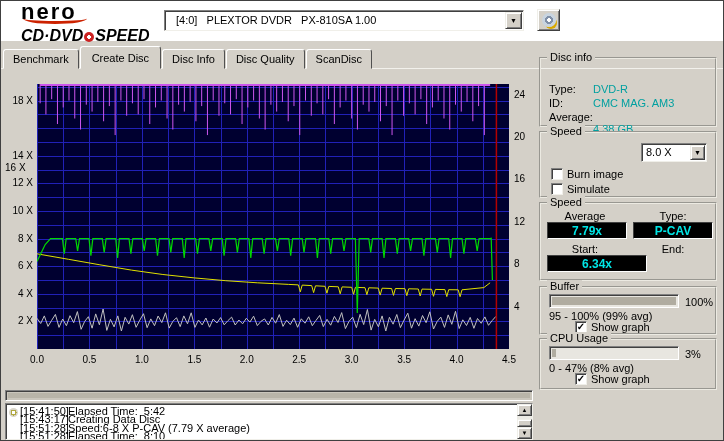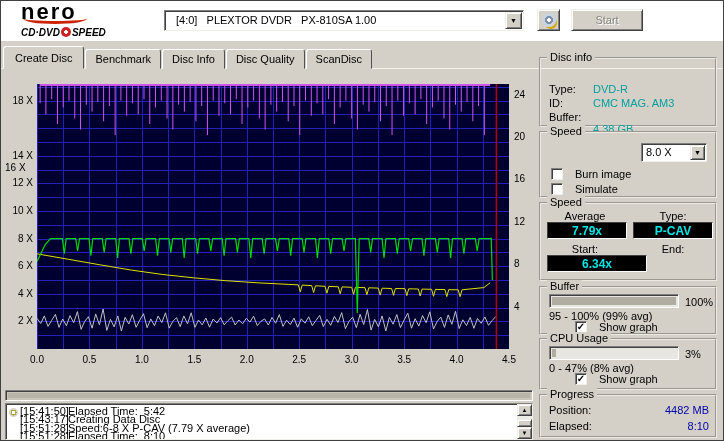--- a/index.html
+++ b/index.html
@@ -9,21 +9,21 @@
   .raised{background:#d4d0c8;border:1px solid;border-color:#f0efe9 #404040 #404040 #f0efe9;box-shadow:inset 1px 1px 0 #fff, inset -1px -1px 0 #808080;}
   .sunken{background:#fff;border:1px solid;border-color:#808080 #f0efe9 #f0efe9 #808080;box-shadow:inset 1px 1px 0 #404040;}
   .btn{position:absolute;display:flex;align-items:center;justify-content:center;cursor:pointer;font-size:11px;}
   .disabled{color:#86867e;text-shadow:1px 1px 0 #fff;}
   .default-btn{box-shadow:0 0 0 1px #000, inset 1px 1px 0 #fff, inset -1px -1px 0 #808080;}
 
   #topbar{position:absolute;left:0;top:0;width:722px;height:40px;background:#fff;}
   #logo{position:absolute;left:20px;top:1px;width:140px;height:38px;}
   #logo-nero{font-size:22px;font-weight:bold;letter-spacing:2px;line-height:20px;}
   #logo-swoosh{position:absolute;left:2px;top:11px;width:64px;height:11px;border-bottom:3px solid #cc2200;border-radius:50%;}
-  #logo-line2{position:absolute;left:0;top:25px;font-weight:bold;font-style:italic;font-size:10px;white-space:nowrap;}
+  #logo-line2{position:absolute;left:0;top:25px;font-weight:bold;font-style:italic;font-size:16px;white-space:nowrap;}
   #logo-disc{display:inline-block;width:10px;height:10px;border-radius:50%;background:radial-gradient(circle,#fff 0 2px,#c22 2px 100%);vertical-align:-1px;margin:0 1px;}
   #drive-combo{position:absolute;left:163px;top:9px;width:360px;height:21px;cursor:pointer;}
   #drive-combo-text{position:absolute;left:4px;top:3px;white-space:pre;padding-left:7px;}
   .combo-btn{position:absolute;right:1px;top:1px;width:17px;height:17px;display:flex;align-items:center;justify-content:center;cursor:pointer;}
   .arrow{font-size:7px;line-height:1;}
   #tool-btn{left:536px;top:8px;width:23px;height:22px;}
   #tool-icon{display:block;width:14px;height:14px;border-radius:50%;background:radial-gradient(circle,#fff 0 2px,#8090a8 2px 4px,#c8d4e0 4px 100%);box-shadow:2px 3px 0 -1px #d8a800;}
   #start-btn{left:570px;top:8px;width:72px;height:22px;}
   #exit-btn{left:653px;top:8px;width:62px;height:22px;}
 
@@ -36,21 +36,21 @@
   #axes{position:absolute;left:0;top:0;width:724px;height:441px;pointer-events:none;}
   #axes .tick{position:absolute;font-size:10px;color:#000;}
 
   .group{position:absolute;left:538px;width:178px;border:2px groove #eceae2;}
   .gtitle{position:absolute;top:-8px;left:6px;background:#d4d0c8;padding:0 3px;line-height:13px;}
   .lbl,.val,.hdr{position:absolute;white-space:nowrap;}
   .hdr{text-align:center;}
   .cyan{color:#00a0a0;}
   .navy{color:#0000a8;}
   .lcd{position:absolute;background:#000;color:#00e6e6;font-weight:bold;font-size:12px;display:flex;align-items:center;justify-content:center;border:1px solid;border-color:#404040 #fff #fff #404040;}
-  .cbrow{position:absolute;display:flex;align-items:center;gap:12px;cursor:pointer;}
+  .cbrow{position:absolute;display:flex;align-items:center;gap:4px;cursor:pointer;}
   .cb{width:12px;height:12px;background:#fff;border:1px solid;border-color:#808080 #f0efe9 #f0efe9 #808080;box-shadow:inset 1px 1px 0 #404040;font-size:10px;font-weight:bold;display:flex;align-items:center;justify-content:center;line-height:1;flex:0 0 12px;}
   .bar-track{position:absolute;height:14px;background:#e8e6e0;border:1px solid;border-color:#808080 #fff #fff #808080;box-shadow:inset 1px 1px 0 #404040;padding:2px;}
   .bar-fill{height:100%;background:#b0aca0;}
 
   #totalbar{position:absolute;left:4px;top:389px;width:528px;height:11px;background:#cac6bc;border:1px solid;border-color:#808080 #fff #fff #808080;box-shadow:inset 1px 1px 0 #404040;padding:2px;}
   #totalbar .bar-fill{background:#b8b4a8;}
 
   #log{position:absolute;left:4px;top:402px;width:528px;height:37px;padding:3px 20px 0 14px;font-size:11px;overflow:hidden;}
   .log-row{white-space:pre;line-height:8.4px;height:8.4px;}
   .log-time{display:inline-block;width:48px;}
@@ -78,27 +78,26 @@
     <div id="drive-combo" class="sunken">
       <span id="drive-combo-text">[4:0]   PLEXTOR DVDR   PX-810SA 1.00</span>
       <span class="combo-btn raised">
           <span class="arrow">▼</span>
         </span>
     </div>
 
     <div id="tool-btn" class="raised btn">
       <span id="tool-icon"></span>
     </div>
-    <div id="start-btn" class="raised btn disabled">Start</div>
   </div>
 
   <div id="tab-baseline"></div>
   <div id="tabbar">
+    <div class="tab">Benchmark</div>
     <div class="tab active">Create Disc</div>
-    <div class="tab">Benchmark</div>
     <div class="tab">Disc Info</div>
     <div class="tab">Disc Quality</div>
     <div class="tab">ScanDisc</div>
   </div>
 
   <div id="plot">
     <svg id="chartsvg" width="472" height="265" viewBox="0 0 472 265">
         <rect x="0" y="0" width="472" height="265" fill="#000030"></rect>
         <g>
           <line x1="0.5" y1="0" x2="0.5" y2="265" stroke="#2121b8" stroke-width="1" shape-rendering="crispEdges"></line>
@@ -260,21 +259,21 @@
       <span class="tick" style="left: 443.556px; top: 353px; width: 24px; text-align: center;">4.0</span>
       <span class="tick" style="left: 496px; top: 353px; width: 24px; text-align: center;">4.5</span>
     </div>
 
   <div class="group" id="g-discinfo" style="top:56px;height:70px;">
     <span class="gtitle">Disc info</span>
     <span class="lbl" style="left:8px;top:24px;">Type:</span>
     <span class="val cyan" style="left:52px;top:24px;">DVD-R</span>
     <span class="lbl" style="left:8px;top:38px;">ID:</span>
     <span class="val cyan" style="left:52px;top:38px;">CMC MAG. AM3</span>
-    <span class="lbl" style="left:8px;top:52px;">Buffer:</span>
+    <span class="lbl" style="left:8px;top:52px;">Average:</span>
     <span class="val cyan" style="left:52px;top:64px;">4.38 GB</span>
   </div>
 
   <div class="group" id="g-speedsel" style="top:130px;height:67px;">
     <span class="gtitle">Speed</span>
     <div class="sunken" style="position:absolute;right:8px;top:10px;width:66px;height:19px;cursor:pointer;">
       <span style="position:absolute;left:4px;top:2px;">8.0 X</span>
       <span class="combo-btn raised" style="width:15px;height:15px;">
           <span class="arrow">▼</span>
         </span>
@@ -319,27 +318,20 @@
       <div class="bar-fill" style="width: 3%;"></div>
     </div>
     <span class="val" style="left:144px;top:8px;">3%</span>
     <span class="lbl" style="left:8px;top:22px;">0 - 47% (8% avg)</span>
     <div class="cbrow" style="left:34px;top:33px;">
       <span class="cb">✓</span>
       <span>Show graph</span>
     </div>
   </div>
 
-  <div class="group" id="g-progress" style="top:393px;height:44px;">
-    <span class="gtitle">Progress</span>
-    <span class="lbl" style="left:8px;top:8px;">Position:</span>
-    <span class="val navy" style="left:68px;top:8px;width:100px;text-align:right;">4482 MB</span>
-    <span class="lbl" style="left:8px;top:24px;">Elapsed:</span>
-    <span class="val navy" style="left:68px;top:24px;width:100px;text-align:right;">8:10</span>
-  </div>
 
   <div id="totalbar">
     <div class="bar-fill" style="width: 100%;"></div>
   </div>
 
   <div id="log" class="sunken">
     <span id="log-icon"></span>
     <div class="log-row"><span class="log-time">[15:41:50]</span><span class="log-text">Elapsed Time:  5:42</span></div>
     <div class="log-row"><span class="log-time">[15:43:17]</span><span class="log-text">Creating Data Disc</span></div>
     <div class="log-row"><span class="log-time">[15:51:28]</span><span class="log-text">Speed:6-8 X P-CAV (7.79 X average)</span></div>

